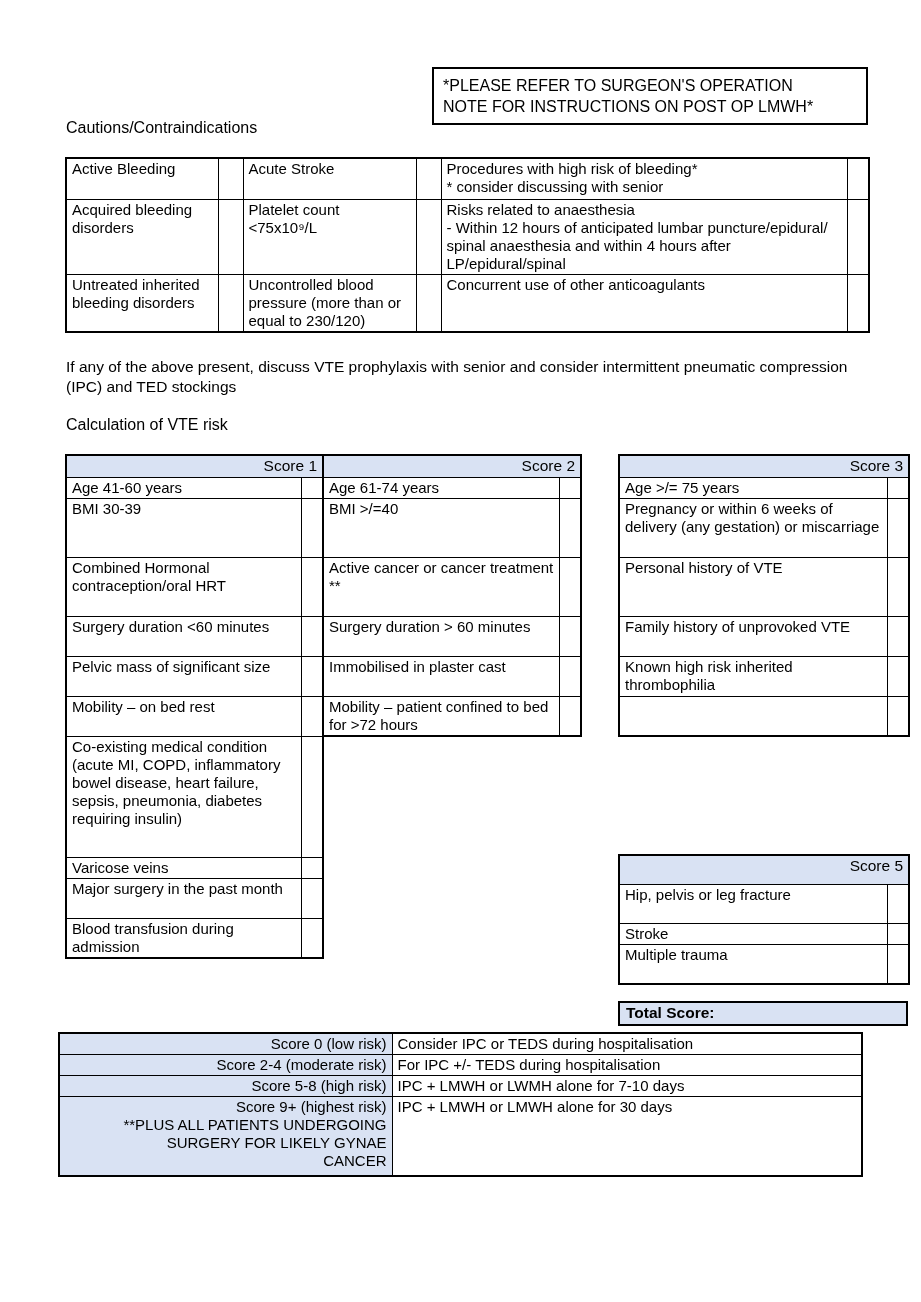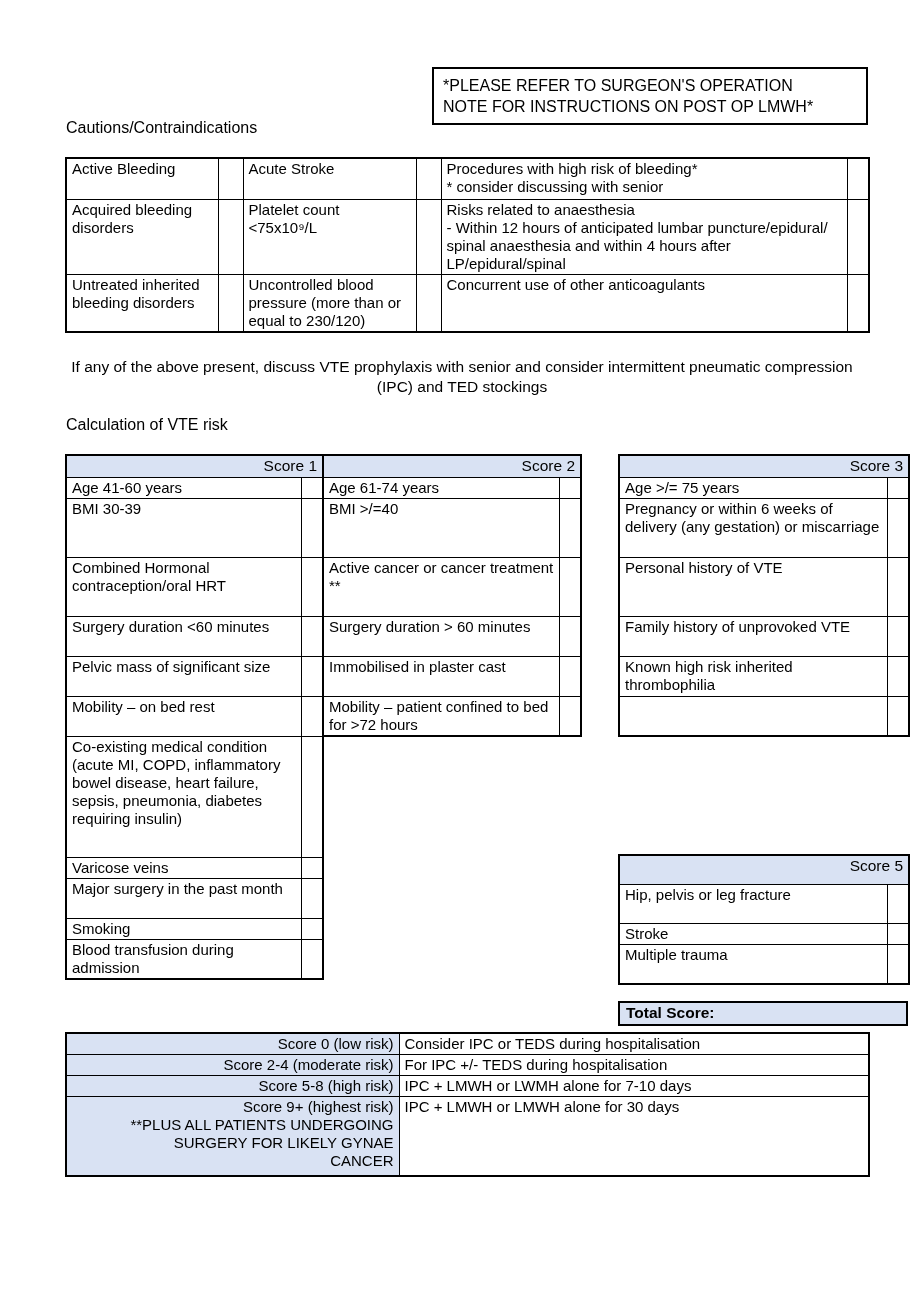--- a/index.html
+++ b/index.html
@@ -7,21 +7,21 @@
     position:relative; width:921px; height:1302px; background:#ffffff;
     font-family:"Liberation Sans","DejaVu Sans",sans-serif; color:#000; font-size:15px;
   }
   .note-box {
     position:absolute; left:432px; top:67px; width:436px; box-sizing:border-box;
     border:2px solid #000; padding:6px 9px; font-size:16px; line-height:21px; white-space:pre-line;
   }
   .heading { position:absolute; font-weight:normal; font-size:16px; }
   #h-cautions { left:66px; top:119px; }
   #h-calc { left:66px; top:416px; }
-  .advice { position:absolute; left:66px; top:357px; width:792px; font-size:15.5px; line-height:20px;text-align:center; }
+  .advice { position:absolute; left:66px; top:357px; width:792px; font-size:15.5px; line-height:20px; }
 
   table { border-collapse:collapse; table-layout:fixed; border:2px solid #000; }
   td, th {
     border:1px solid #000; vertical-align:top; text-align:left;
     padding:1px 5px; box-sizing:border-box; font-size:15px; font-weight:normal;
     line-height:18px; white-space:pre-line; overflow:hidden;
   }
   .chk { padding:0; }
   .blue { background:#d9e2f3; }
   .bold { font-weight:normal;text-align:right; }
@@ -32,21 +32,21 @@
   .g1 { width:257px; }
   .g2 { width:258px; }
   .grp3col { width:290px; }
   .g3, .g5 { width:290px; }
   .spacer1 { height:117px; }
   .spacer2 { height:16px; }
   .total-box {
     box-sizing:border-box; width:290px; height:25px; border:2px solid #000;
     background:#d9e2f3; font-weight:bold; padding:1px 6px; font-size:15.5px;
   }
-  .risk { position:absolute; left:65px; top:1032px; width:803px; }
+  .risk { position:absolute; left:58px; top:1032px; width:803px; }
   th.score-hdr { font-size:15.5px; }
 </style>
 </head>
 <body>
 
 <div class="page">
 
   <div class="note-box">*PLEASE REFER TO SURGEON'S OPERATION
 NOTE FOR INSTRUCTIONS ON POST OP LMWH*</div>
 
@@ -135,24 +135,20 @@
             <td class="chk"></td>
           </tr>
       <tr style="height:20px">
             <td>Varicose veins</td>
             <td class="chk"></td>
           </tr>
       <tr style="height:40px">
             <td>Major surgery in the past month</td>
             <td class="chk"></td>
           </tr>
-      <tr style="height:20px">
-            <td>Smoking</td>
-            <td class="chk"></td>
-          </tr>
       <tr style="height:40px">
             <td>Blood transfusion during admission</td>
             <td class="chk"></td>
           </tr>
     </tbody>
       </table>
 
     <table class="g2 grp2">
       <colgroup>
           <col style="width:236px">

